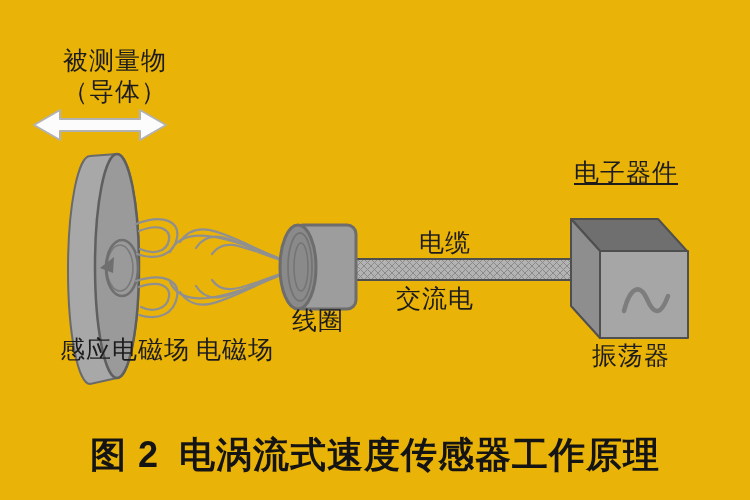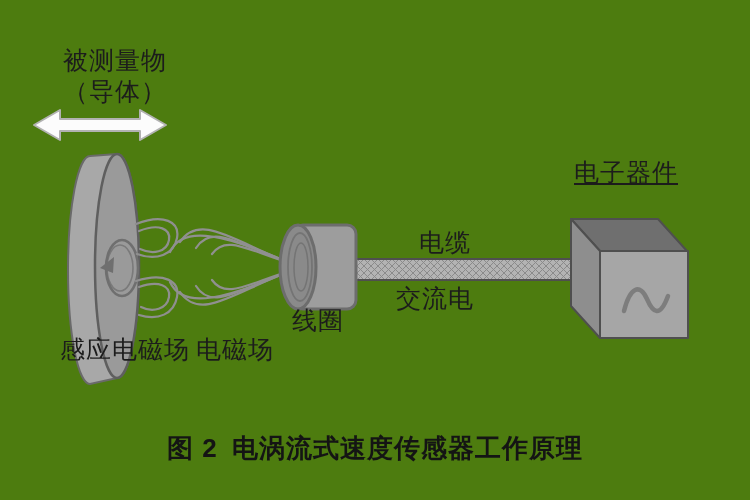--- a/index.html
+++ b/index.html
@@ -1,29 +1,29 @@
 <!DOCTYPE html>
 <html><head>
 <meta charset="utf-8">
 <style>
   html,body{margin:0;padding:0;background:#ffffff;}
   #canvas{
-    position:relative;width:750px;height:500px;background:#4d7c0f;overflow:hidden;
+    position:relative;width:750px;height:500px;background:#eab308;overflow:hidden;
     font-family:"Liberation Serif","DejaVu Serif",serif;color:#1c1c1c;
   }
   #diagram-svg{position:absolute;left:0;top:0;}
   .lbl{
     position:absolute;font-size:25px;line-height:1.22;color:#1c1c1c;
     white-space:nowrap;letter-spacing:1px;
   }
   .lbl.two-line{text-align:center;white-space:normal;width:118px;}
   .caption{
     position:absolute;left:0;top:431px;width:750px;text-align:center;
     font-family:"Liberation Sans","DejaVu Sans",sans-serif;font-weight:bold;
-    font-size:26px;color:#141414;letter-spacing:1px;
+    font-size:36px;color:#141414;letter-spacing:1px;
   }
   .caption .fig-label{margin-right:0.55em;}
 </style>
 </head>
 <body>
 
 <div id="canvas">
 
   <svg id="diagram-svg" width="750" height="500" viewBox="0 0 750 500">
     <defs>
@@ -92,20 +92,21 @@
 
 
   <div class="lbl" style="left:419px;top:204px;margin-top:24px;">电缆</div>
 
   <div class="lbl" style="left:292px;top:306px;">线圈</div>
 
   <div class="lbl" style="left:396px;top:284px;">交流电</div>
 
   <div class="lbl" style="left:574px;top:158px;text-decoration:underline;">电子器件</div>
 
+  <div class="lbl" style="left:592px;top:341px;">振荡器</div>
 
   <div class="lbl" style="left:60px;top:335px;">感应电磁场</div>
 
   <div class="lbl" style="left:196px;top:335px;">电磁场</div>
 
   <div class="caption">
     <span class="fig-label">图 2</span><span>电涡流式速度传感器工作原理</span>
   </div>
 
 </div>

